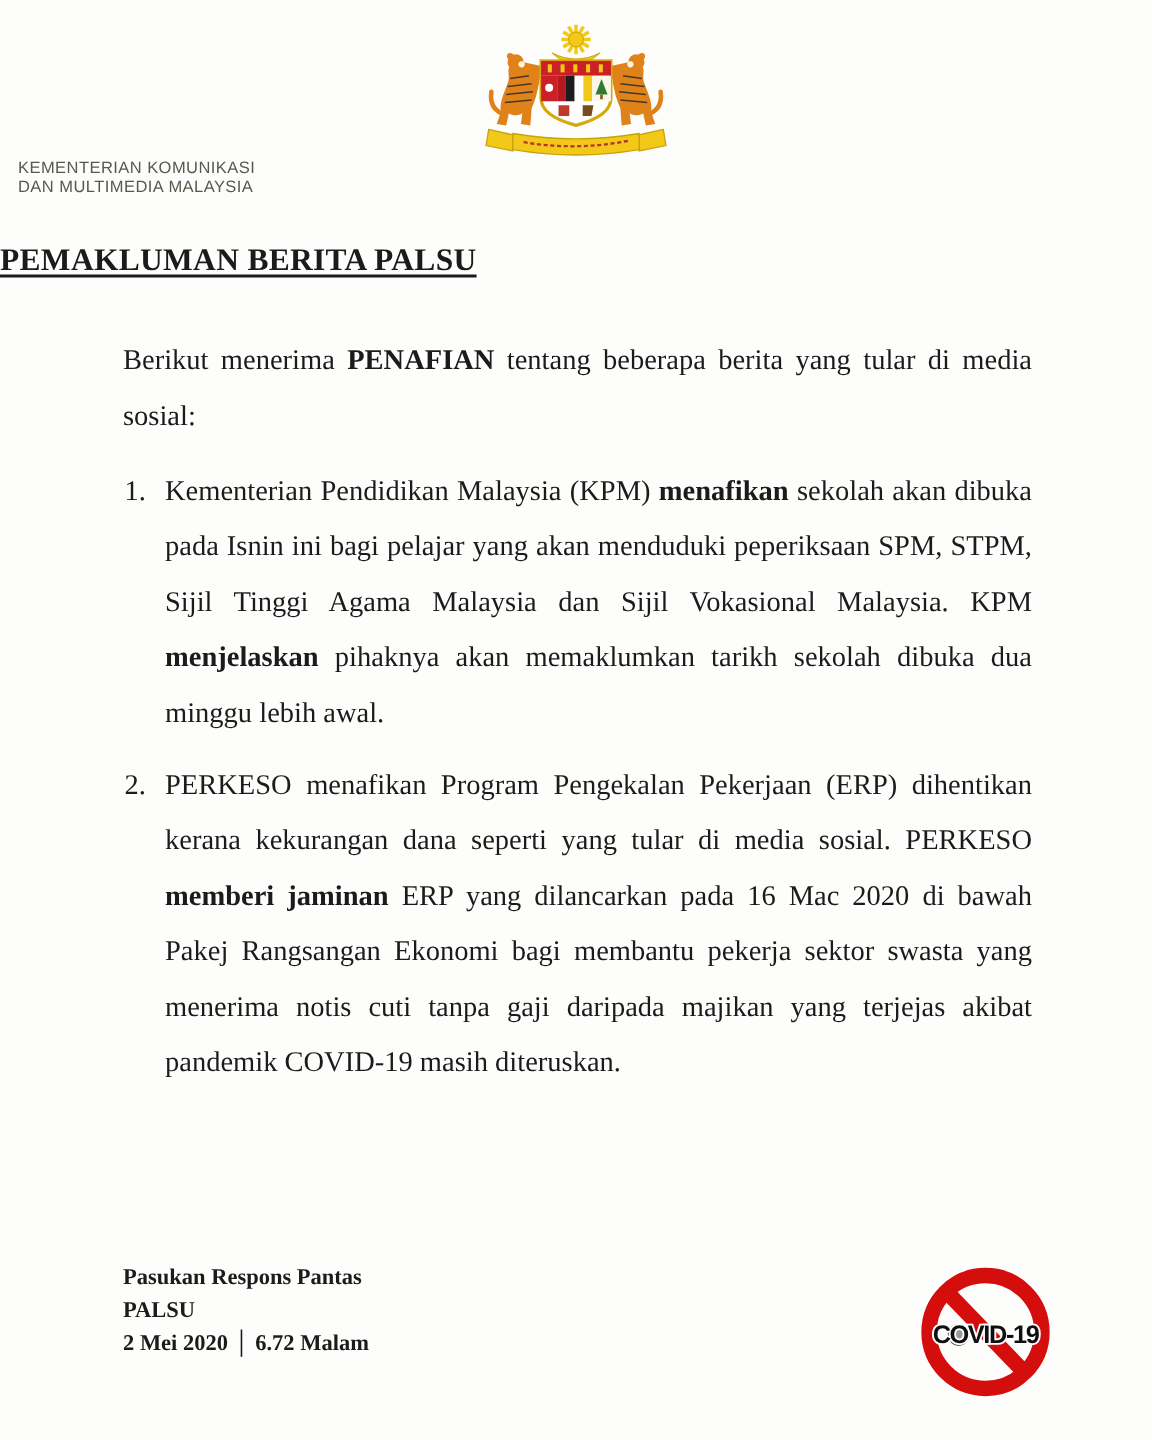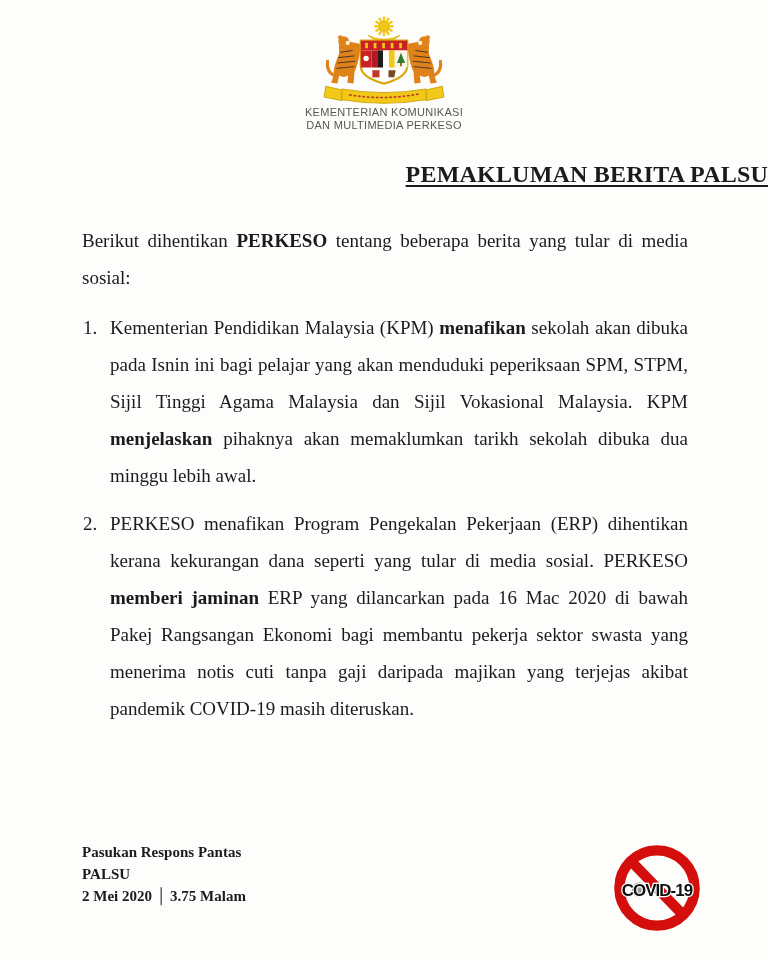--- a/index.html
+++ b/index.html
@@ -14,34 +14,34 @@
   .page { position: absolute; inset: 0; }
 
   
   .crest-wrap {
     position: absolute; top: 12px; left: 0; right: 0;
     display: flex; justify-content: center;
   }
   .crest { width: 136px; height: 94px; }
   .ministry {
     position: absolute; top: 106px; left: 0; right: 0;
-    text-align: center;
+    text-align: left;
     font-family: "Liberation Sans", sans-serif;
     font-size: 11px; line-height: 13px;
     letter-spacing: 0.3px;
     color: #5a574c;
+    padding-left: 12px;
   }
 
   
   .doc-title {
     position: absolute; top: 161px; left: 0; right: 0;
-    text-align: right;
-    font-size: 24px; font-weight: bold;
+    text-align: left;
+    font-size: 21px; font-weight: bold;
     letter-spacing: 0.2px;
-    padding-left: 13px;
   }
   .doc-title span {
     text-decoration: underline;
     text-decoration-thickness: 2px;
     text-underline-offset: 3px;
   }
 
   
   .body-text {
     position: absolute; left: 82px; width: 606px;
@@ -152,43 +152,43 @@
         <polygon points="10,83 28,87 28,99 8,95" fill="#f2c918" stroke="#c9a30a" stroke-width="1"></polygon>
         <polygon points="140,83 122,87 122,99 142,95" fill="#f2c918" stroke="#c9a30a" stroke-width="1"></polygon>
         <path d="M28 86 Q75 94 122 86 L122 98 Q75 106 28 98 Z" fill="#f2c918" stroke="#c9a30a" stroke-width="1"></path>
         <path d="M36 92.5 Q75 99 114 91.5" stroke="#b5332a" stroke-width="1.7" stroke-dasharray="3 2" fill="none"></path>
       </g>
     </svg>
   </div>
 
   <div class="ministry">
     <div>KEMENTERIAN KOMUNIKASI</div>
-    <div>DAN MULTIMEDIA PERKESO</div>
+    <div>DAN MULTIMEDIA MALAYSIA</div>
   </div>
 
   <div class="doc-title">
     <span>PEMAKLUMAN BERITA PALSU</span>
   </div>
 
-  <p class="body-text intro"><span>Berikut dihentikan </span><span class="b">PERKESO</span><span> tentang beberapa berita yang tular di media sosial:</span></p>
+  <p class="body-text intro"><span>Berikut menerima </span><span class="b">PENAFIAN</span><span> tentang beberapa berita yang tular di media sosial:</span></p>
 
   <div class="body-text num-item item-1">
     <span class="marker">1.</span>
     <span class="item-body"><span>Kementerian Pendidikan Malaysia (KPM) </span><span class="b">menafikan</span><span> sekolah akan dibuka pada Isnin ini bagi pelajar yang akan menduduki peperiksaan SPM, STPM, Sijil Tinggi Agama Malaysia dan Sijil Vokasional Malaysia. KPM </span><span class="b">menjelaskan</span><span> pihaknya akan memaklumkan tarikh sekolah dibuka dua minggu lebih awal.</span></span>
   </div>
 
   <div class="body-text num-item item-2">
     <span class="marker">2.</span>
     <span class="item-body"><span>PERKESO menafikan Program Pengekalan Pekerjaan (ERP) dihentikan kerana kekurangan dana seperti yang tular di media sosial.  PERKESO </span><span class="b">memberi jaminan</span><span> ERP yang dilancarkan pada 16 Mac 2020 di bawah Pakej Rangsangan Ekonomi bagi membantu pekerja sektor swasta yang menerima notis cuti tanpa gaji daripada majikan yang terjejas akibat pandemik COVID-19 masih diteruskan.</span></span>
   </div>
 
   <div class="footer">
     <div>Pasukan Respons Pantas</div>
     <div>PALSU</div>
-    <div class="date-line">2 Mei 2020 │ 3.75 Malam</div>
+    <div class="date-line">2 Mei 2020 │ 6.72 Malam</div>
   </div>
 
   <svg class="covid-badge" viewBox="0 0 100 100" aria-hidden="true">
     <line x1="22" y1="21" x2="79" y2="80" stroke="#d40d0d" stroke-width="11"></line>
     <circle cx="50" cy="50" r="40" fill="none" stroke="#d40d0d" stroke-width="11"></circle>
     <circle cx="31" cy="52" r="7" fill="#9a9a9a" stroke="#3a3a3a" stroke-width="1.5"></circle>
     <text x="50" y="58" text-anchor="middle" font-family="Liberation Sans, sans-serif" font-size="18" font-weight="bold" fill="#101010" stroke="#ffffff" stroke-width="2.6" paint-order="stroke" letter-spacing="-1">COVID-19</text>
   </svg>
 
 </div>

